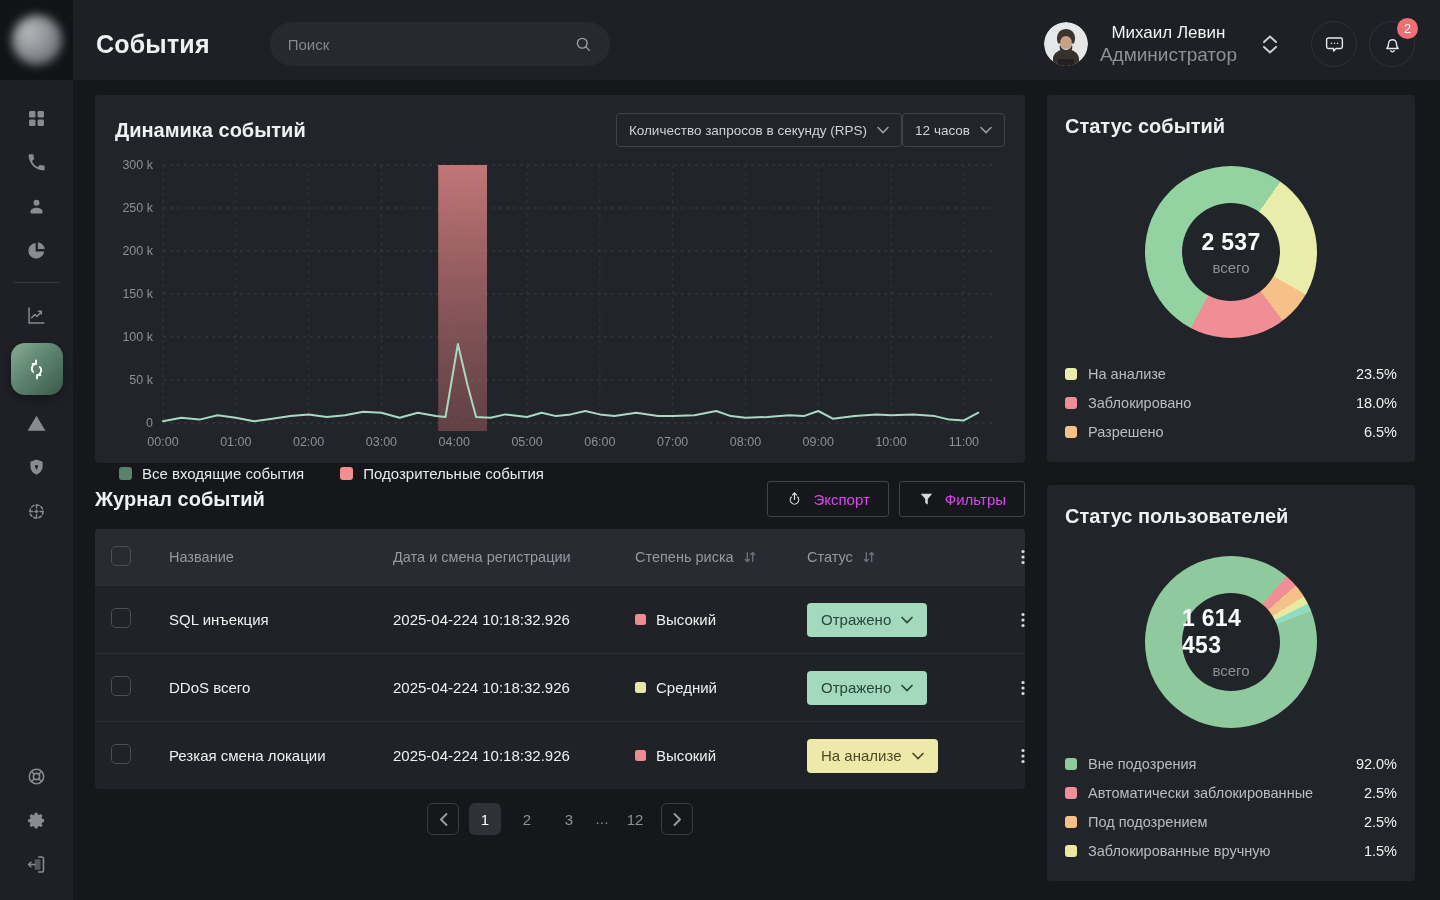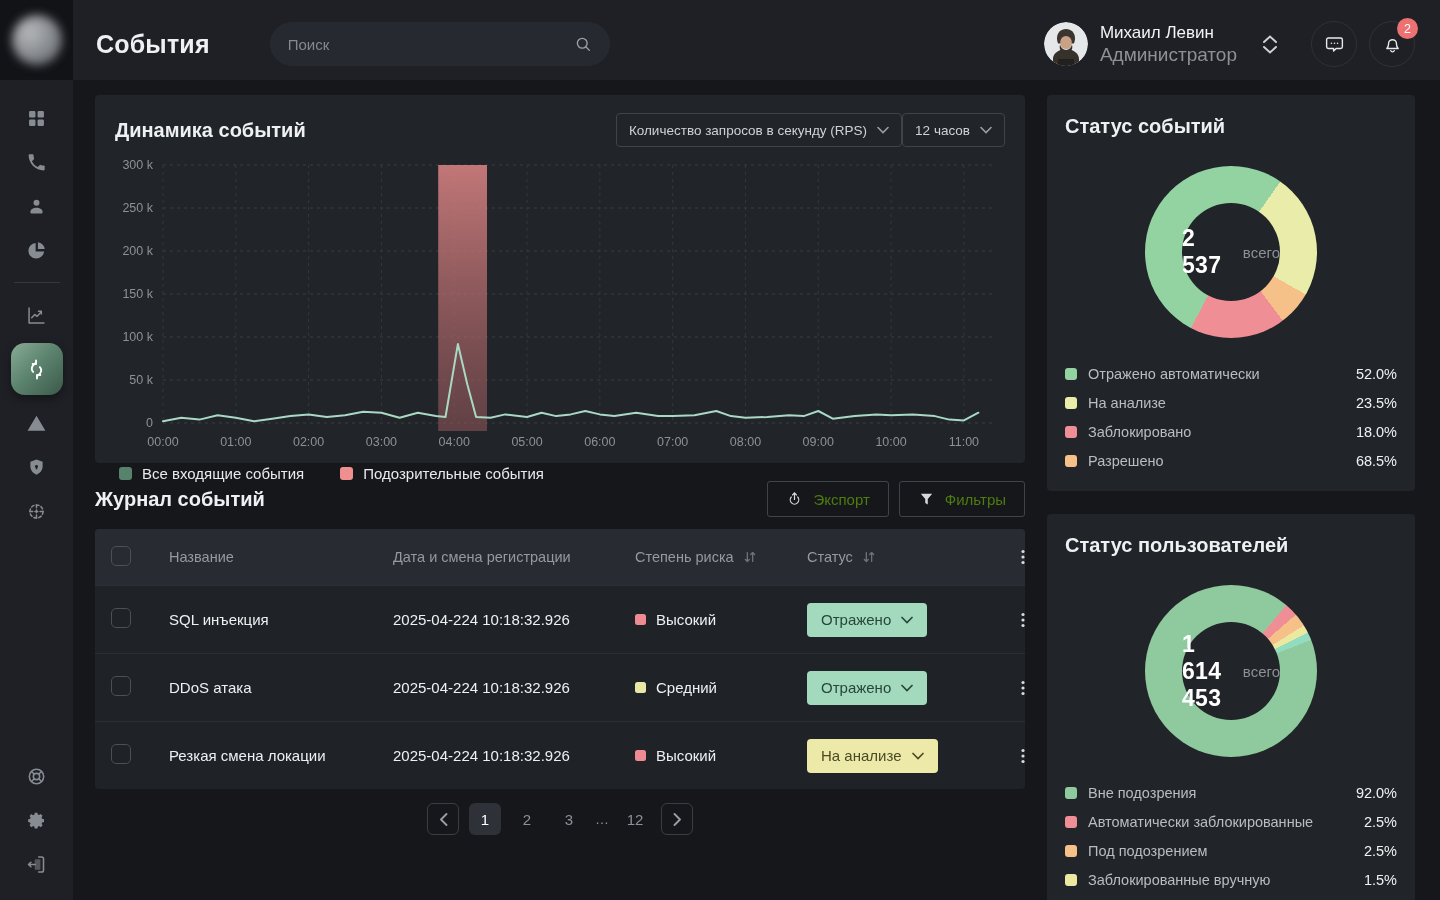--- a/index.html
+++ b/index.html
@@ -29,21 +29,21 @@
   .topbar { height:80px; background:#1e2025; display:flex; align-items:center; padding:8px 25px 0 23px; flex:0 0 80px; }
   .page-title { font-size:25px; font-weight:bold; letter-spacing:.2px; }
   .search { margin-left:60px; width:340px; height:44px; background:#26292f; border-radius:22px;
     display:flex; align-items:center; padding:0 18px; }
   .search input { flex:1; background:transparent; border:none; outline:none; color:#d9dbde; font-size:15px; font-family:inherit; }
   .search input::placeholder { color:#84888f; }
   .search svg { width:18px; height:18px; color:#9ea2a8; flex:0 0 auto; }
   .top-right { margin-left:auto; display:flex; align-items:center; }
   .avatar { width:44px; height:44px; border-radius:50%; overflow:hidden; flex:0 0 44px; }
   .user-block { margin-left:12px; line-height:1.25; }
-  .user-name { font-size:17px; color:#f2f3f5; }
+  .user-name { font-size:17px; color:#f2f3f5;text-align:center; }
   .user-role { font-size:19px; color:#8d9197; }
   .updown { margin:0 22px 0 26px; color:#cdd0d4; display:flex; flex-direction:column; gap:3px; cursor:pointer; }
   .updown svg { width:14px; height:8px; display:block; }
   .icon-circle { width:46px; height:46px; border-radius:50%; border:1px solid #2e3137; display:flex; align-items:center;
     justify-content:center; color:#e7e9eb; margin-left:12px; cursor:pointer; position:relative; }
   .icon-circle svg { width:21px; height:21px; }
   .badge { position:absolute; top:-4px; right:-4px; min-width:21px; height:21px; border-radius:11px; background:#ed7173;
     color:#fff; font-size:12.5px; display:flex; align-items:center; justify-content:center; padding:0 5px; }
   
   .content { flex:1; display:flex; gap:22px; padding:15px 25px 0 22px; }
@@ -58,21 +58,21 @@
     color:#cfd2d6; font-size:13.5px; display:flex; align-items:center; gap:10px; padding:0 12px; cursor:pointer; font-family:inherit; }
   .dropdown:first-of-type { margin-left:auto; }
   .dropdown svg { width:12px; height:8px; color:#9a9ea5; }
   .chart-area { margin-top:6px; }
   .chart-legend { display:flex; gap:36px; margin:8px 0 0 4px; }
   .chart-legend .leg { display:flex; align-items:center; gap:10px; font-size:15px; color:#e8eaec; }
   .leg-swatch { width:13px; height:13px; border-radius:3px; display:inline-block; }
   
   .journal-head { display:flex; align-items:center; margin-top:18px; }
   .jbtns { margin-left:auto; display:flex; gap:10px; }
-  .ghost-btn { height:36px; border:1px solid #3f434a; background:transparent; border-radius:3px; color:#4d7c0f;
+  .ghost-btn { height:36px; border:1px solid #3f434a; background:transparent; border-radius:3px; color:#d946ef;
     font-size:15px; display:flex; align-items:center; gap:10px; padding:0 18px; cursor:pointer; font-family:inherit; }
   .ghost-btn svg { width:17px; height:17px; color:#d6d8db; }
   .table-card { margin-top:12px; background:#1f2227; border-radius:4px; overflow:hidden; }
   .trow { display:grid; grid-template-columns: 58px 224px 242px 172px 196px 1fr; align-items:center; padding-left:16px; }
   .thead { background:#282b31; height:56px; color:#9599a0; font-size:14.5px; }
   .tbody-row { height:68px; border-top:1px solid #2b2e34; font-size:15px; }
   .checkbox { width:20px; height:20px; border:1.5px solid #4b4f56; border-radius:5px; display:inline-block; cursor:pointer; }
   .hcell { display:flex; align-items:center; gap:8px; }
   .sort-ic { width:16px; height:16px; color:#6d727a; }
   .risk { display:flex; align-items:center; gap:10px; }
@@ -89,21 +89,21 @@
     display:flex; align-items:center; justify-content:center; cursor:pointer; }
   .pg-arrow svg { width:9px; height:13px; }
   .pg-num { min-width:32px; height:32px; border-radius:6px; display:flex; align-items:center; justify-content:center;
     color:#8d9197; font-size:15px; cursor:pointer; background:transparent; border:none; font-family:inherit; }
   .pg-num.active { background:#2e3137; color:#ffffff; }
   .pg-ellipsis { color:#8d9197; font-size:14px; cursor:default; }
   
   .status-card { padding:20px 18px 22px; }
   .donut-wrap { display:flex; justify-content:center; margin-top:28px; }
   .donut { width:172px; height:172px; border-radius:50%; position:relative; }
-  .donut-hole { position:absolute; inset:37px; border-radius:50%; background:#212428; display:flex; flex-direction:row;
+  .donut-hole { position:absolute; inset:37px; border-radius:50%; background:#212428; display:flex; flex-direction:column;
     align-items:center; justify-content:center; gap:3px; }
   .donut-total { font-size:23px; font-weight:bold; color:#fff; letter-spacing:.3px; }
   .donut-sub { font-size:15px; color:#8d9197; }
   .status-legend { margin-top:28px; display:flex; flex-direction:column; gap:13px; }
   .sl-row { display:flex; align-items:center; font-size:14.5px; color:#b9bdc2; }
   .sl-row .leg-swatch { width:12px; height:12px; margin-right:11px; }
   .sl-pct { margin-left:auto; color:#f0f1f3; }
   svg text { font-family:"Liberation Sans","DejaVu Sans",sans-serif; }
 </style>
 </head>
@@ -394,21 +394,21 @@
      <button class="kebab-btn">
                 <svg viewBox="0 0 18 18" fill="currentColor">
                   <circle cx="9" cy="3.5" r="1.6"></circle>
                   <circle cx="9" cy="9" r="1.6"></circle>
                   <circle cx="9" cy="14.5" r="1.6"></circle>
                 </svg>
               </button>
    </div>
             <div class="trow tbody-row">
      <div><span class="checkbox"></span></div>
-     <div>DDoS атака</div>
+     <div>DDoS всего</div>
      <div>2025-04-224 10:18:32.926</div>
      <div class="risk">
        <span class="risk-swatch" style="background:#e8e8a6"></span>
        <span>Средний</span>
               </div>
      <div><button class="pill" style="background:#a3d9bd;color:#27473a">Отражено <svg viewBox="0 0 12 8" fill="none" stroke="currentColor" stroke-width="1.7" stroke-linecap="round">
                     <path d="M1 1.5 6 6.5 11 1.5"></path>
                   </svg></button></div>
      <button class="kebab-btn">
                 <svg viewBox="0 0 18 18" fill="currentColor">
@@ -465,38 +465,33 @@
         <div class="donut-wrap">
           <div class="donut" id="donut-events" style="background: conic-gradient(from 35deg, rgb(233, 237, 169) 0deg, rgb(233, 237, 169) 84.6deg, rgb(245, 193, 137) 84.6deg, rgb(245, 193, 137) 108deg, rgb(240, 142, 150) 108deg, rgb(240, 142, 150) 172.8deg, rgb(147, 211, 162) 172.8deg, rgb(147, 211, 162) 360deg);">
             <div class="donut-hole">
               <div class="donut-total">2 537</div>
               <div class="donut-sub">всего</div>
             </div>
           </div>
         </div>
         <div class="status-legend" id="legend-events">
             <div class="sl-row">
-       <span class="leg-swatch" style="background:#93d3a2"></span>
-       <span>Отражено автоматически</span>
-       <span class="sl-pct">52.0%</span>
-            </div>
-            <div class="sl-row">
        <span class="leg-swatch" style="background:#e9eda9"></span>
        <span>На анализе</span>
        <span class="sl-pct">23.5%</span>
             </div>
             <div class="sl-row">
        <span class="leg-swatch" style="background:#f08e96"></span>
        <span>Заблокировано</span>
        <span class="sl-pct">18.0%</span>
             </div>
             <div class="sl-row">
        <span class="leg-swatch" style="background:#f5c189"></span>
        <span>Разрешено</span>
-       <span class="sl-pct">68.5%</span>
+       <span class="sl-pct">6.5%</span>
             </div>
           </div>
       </section>
 
       <section class="card status-card">
         <div class="card-title">Статус пользователей</div>
         <div class="donut-wrap">
           <div class="donut" id="donut-users" style="background: conic-gradient(from 40deg, rgb(240, 142, 150) 0deg, rgb(240, 142, 150) 9deg, rgb(245, 193, 137) 9deg, rgb(245, 193, 137) 18deg, rgb(235, 232, 160) 18deg, rgb(235, 232, 160) 23.4deg, rgb(147, 220, 192) 23.4deg, rgb(147, 220, 192) 28.8deg, rgb(143, 202, 158) 28.8deg, rgb(143, 202, 158) 360deg);">
             <div class="donut-hole">
               <div class="donut-total">1 614 453</div>

